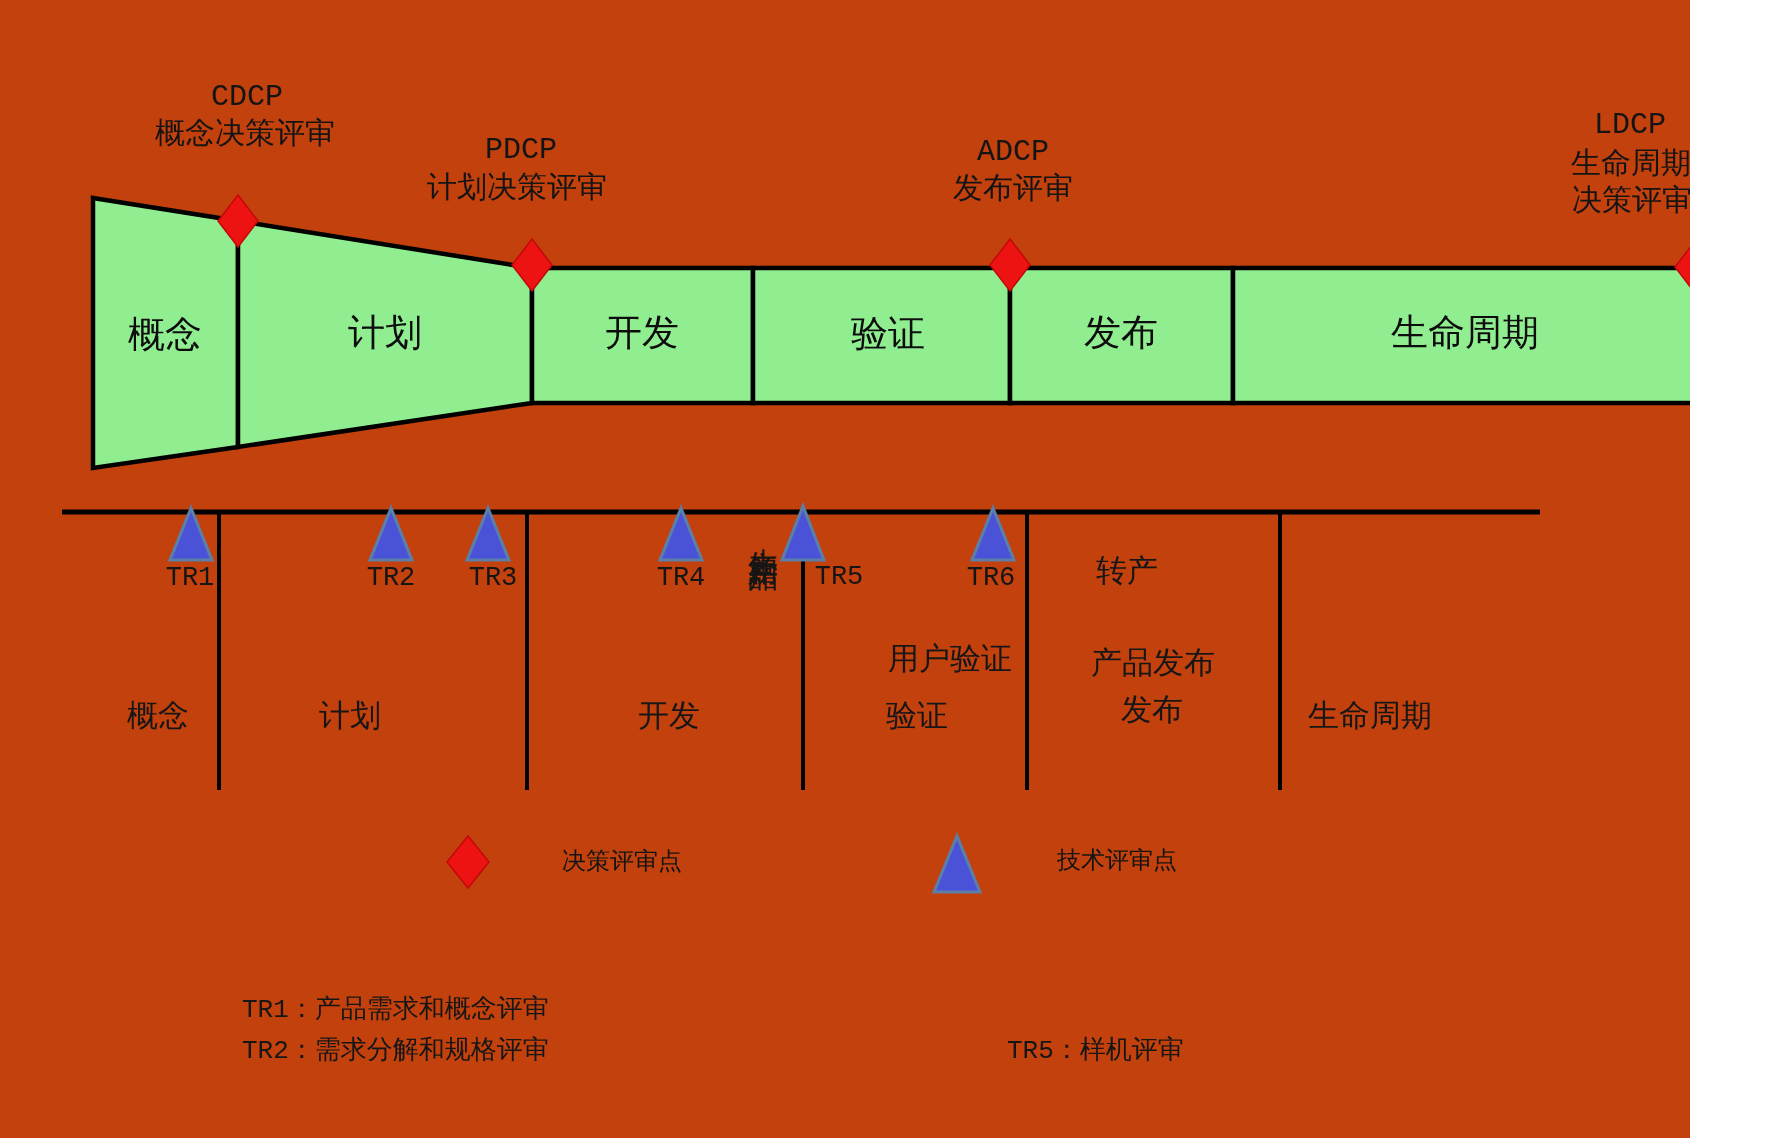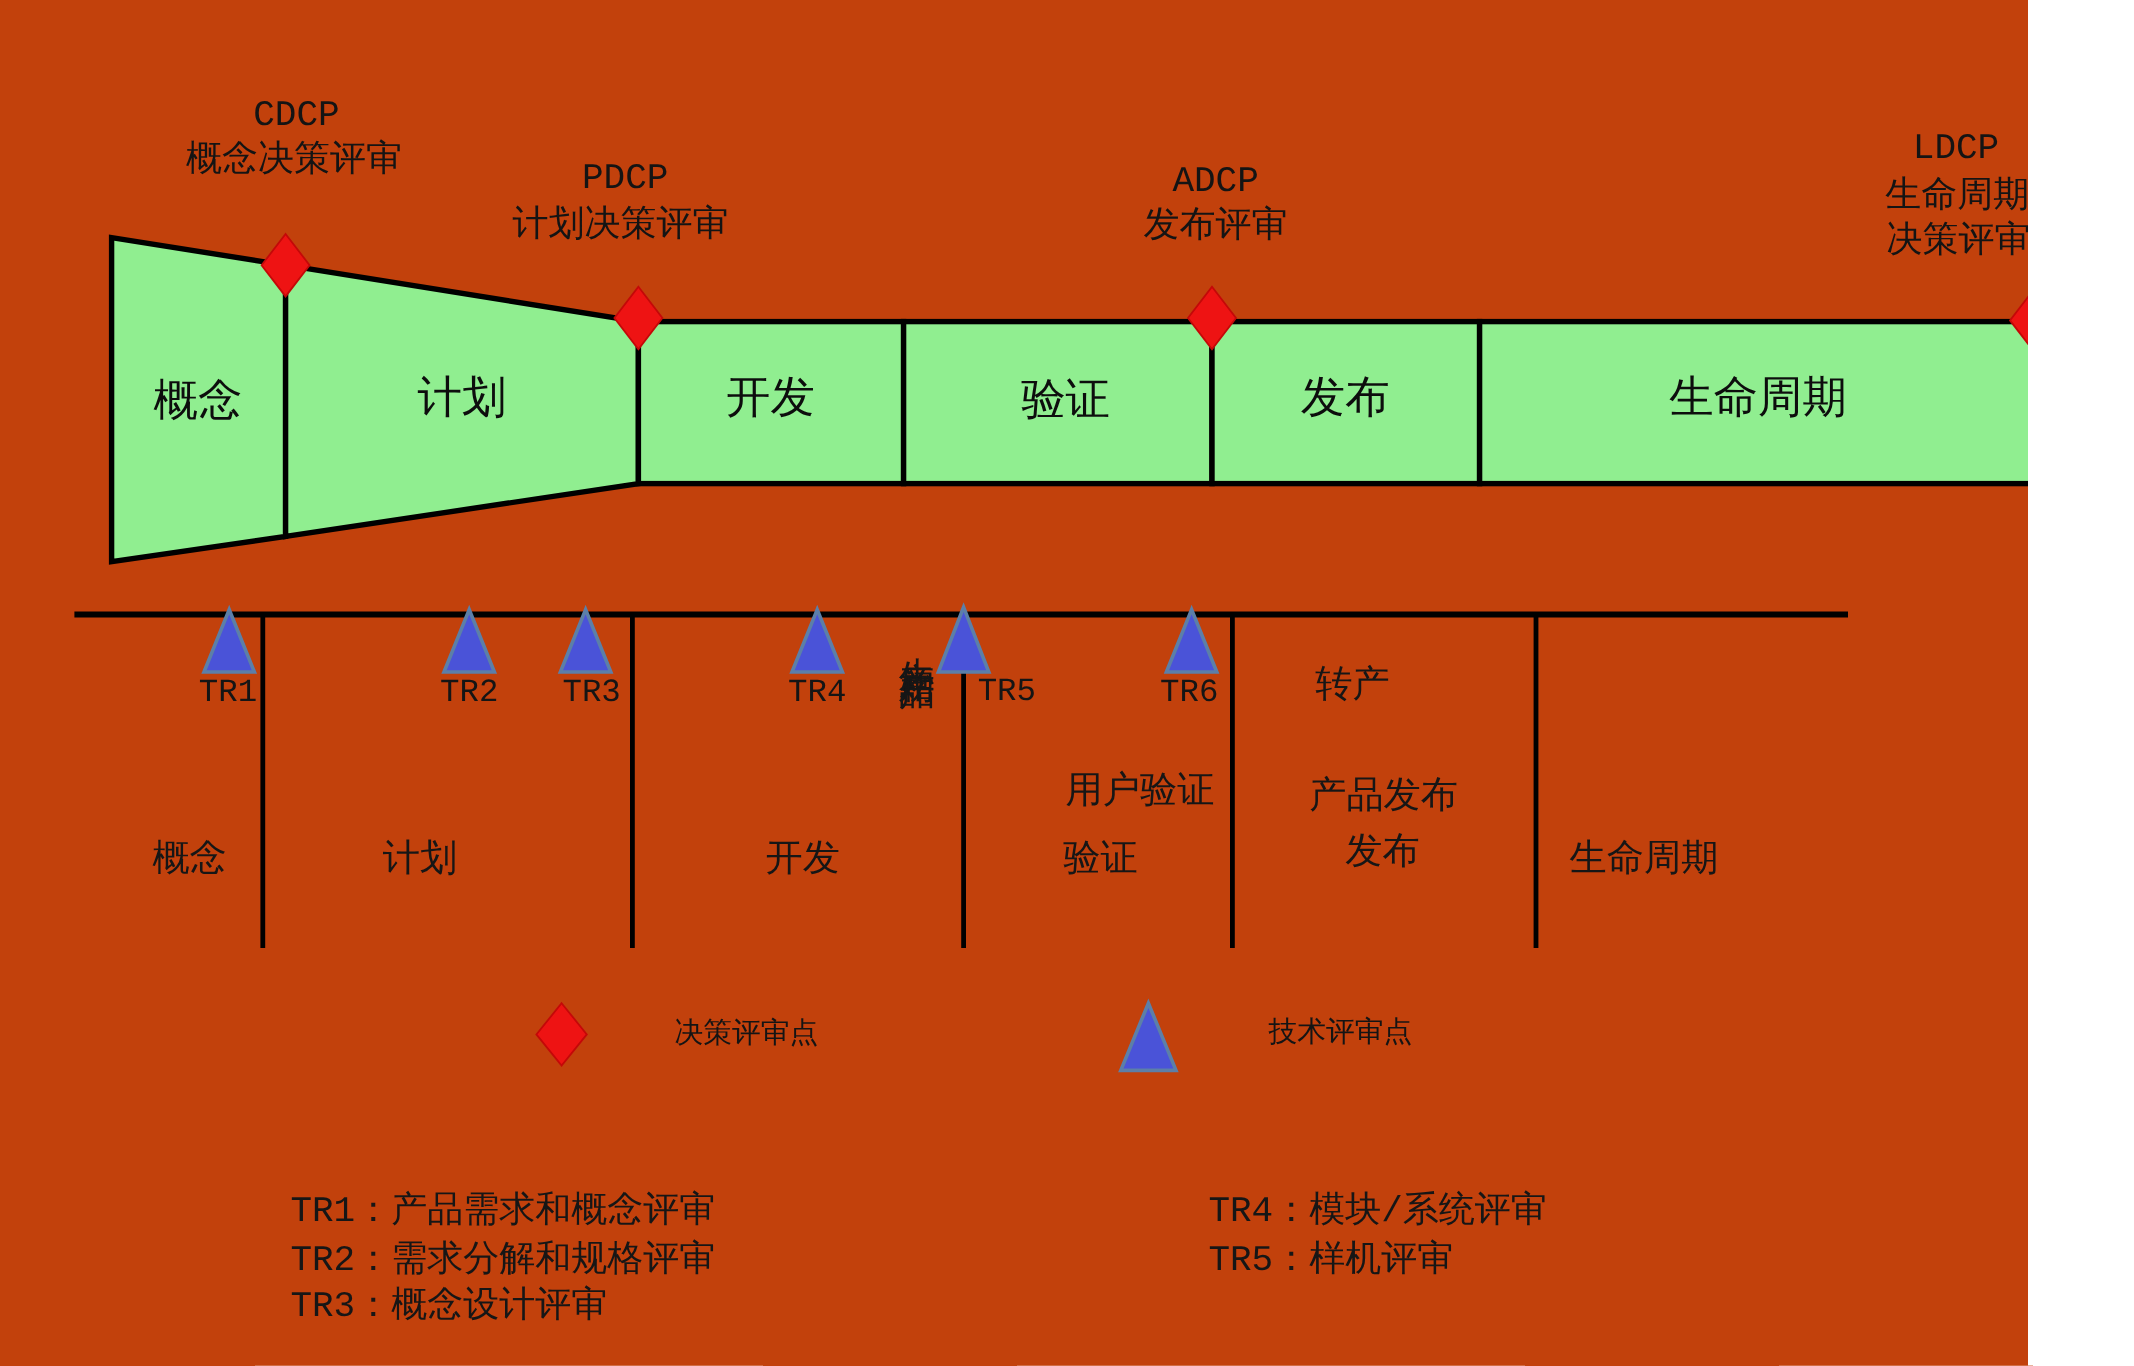--- a/index.html
+++ b/index.html
@@ -24,21 +24,21 @@
     transform:translateY(-50%);
     white-space:nowrap;
     color:#1b1b1b;
     z-index:2;
   }
   .phase{font-size:37px;color:#0d0d0d;}
   .cp{font-size:30px;color:#141414;}
   .tl{font-size:31px;color:#161616;}
   .trm{font-size:27px;color:#151515;text-align:right;}
   .legend-lbl{font-size:24px;color:#141414;}
-  .trd{font-size:30px;color:#161616;}
+  .trd{font-size:26px;color:#161616;}
   .vtext{
     position:absolute;
     writing-mode:vertical-rl;
     text-orientation:upright;
     letter-spacing:3px;
     font-size:30px;
     color:#161616;
     z-index:2;
   }
 </style>
@@ -117,17 +117,15 @@
   <div class="lbl tl" style="left:1152px;top:712px;">发布</div>
   <div class="lbl tl" style="left:1370px;top:718px;">生命周期</div>
 
   <div class="vtext" style="left:740px;top:524px;">生产初始产品</div>
 
   <div class="lbl legend-lbl" style="left:622px;top:863px;">决策评审点</div>
   <div class="lbl legend-lbl" style="left:1117px;top:862px;">技术评审点</div>
 
   <div class="lbl-left trd" style="left:242px;top:1008px;">TR1：产品需求和概念评审</div>
   <div class="lbl-left trd" style="left:242px;top:1049px;">TR2：需求分解和规格评审</div>
-  <div class="lbl-left trd" style="left:242px;top:1087px;">TR3：概念设计评审</div>
-  <div class="lbl-left trd" style="left:1007px;top:1008px;">TR4：模块/系统评审</div>
   <div class="lbl-left trd" style="left:1007px;top:1049px;">TR5：样机评审</div>
 
 </div>
 
 </body></html>

